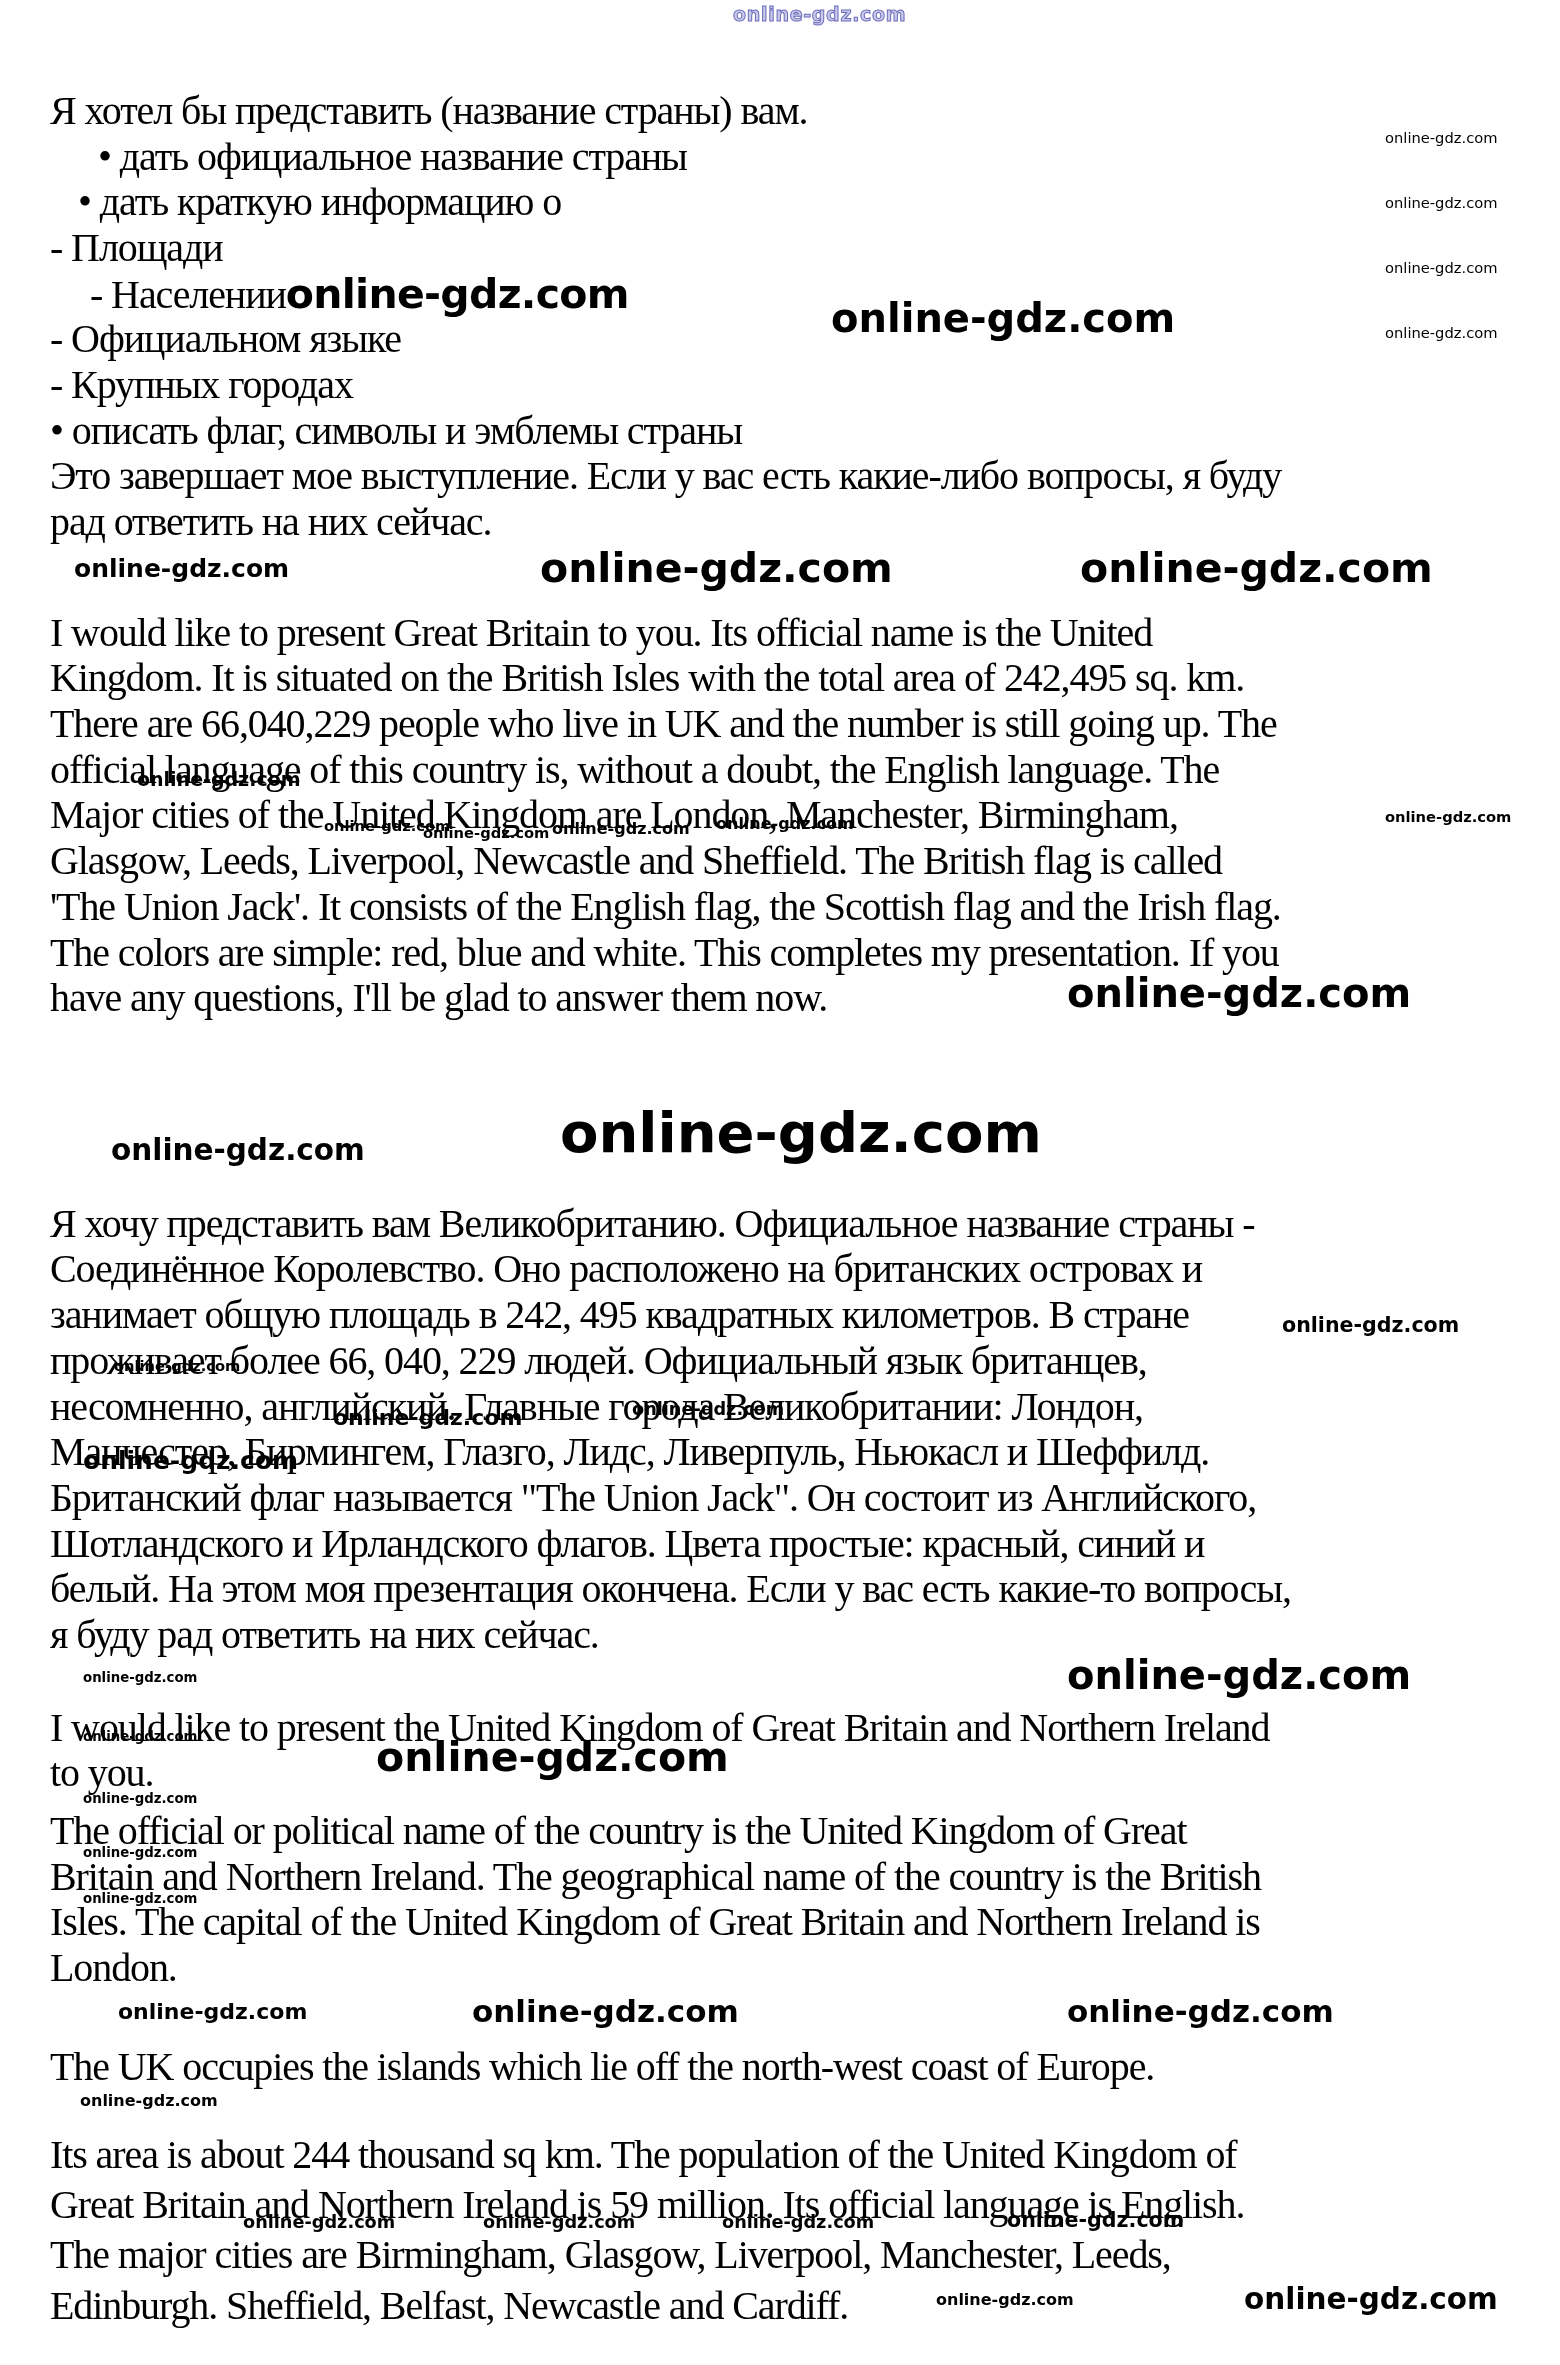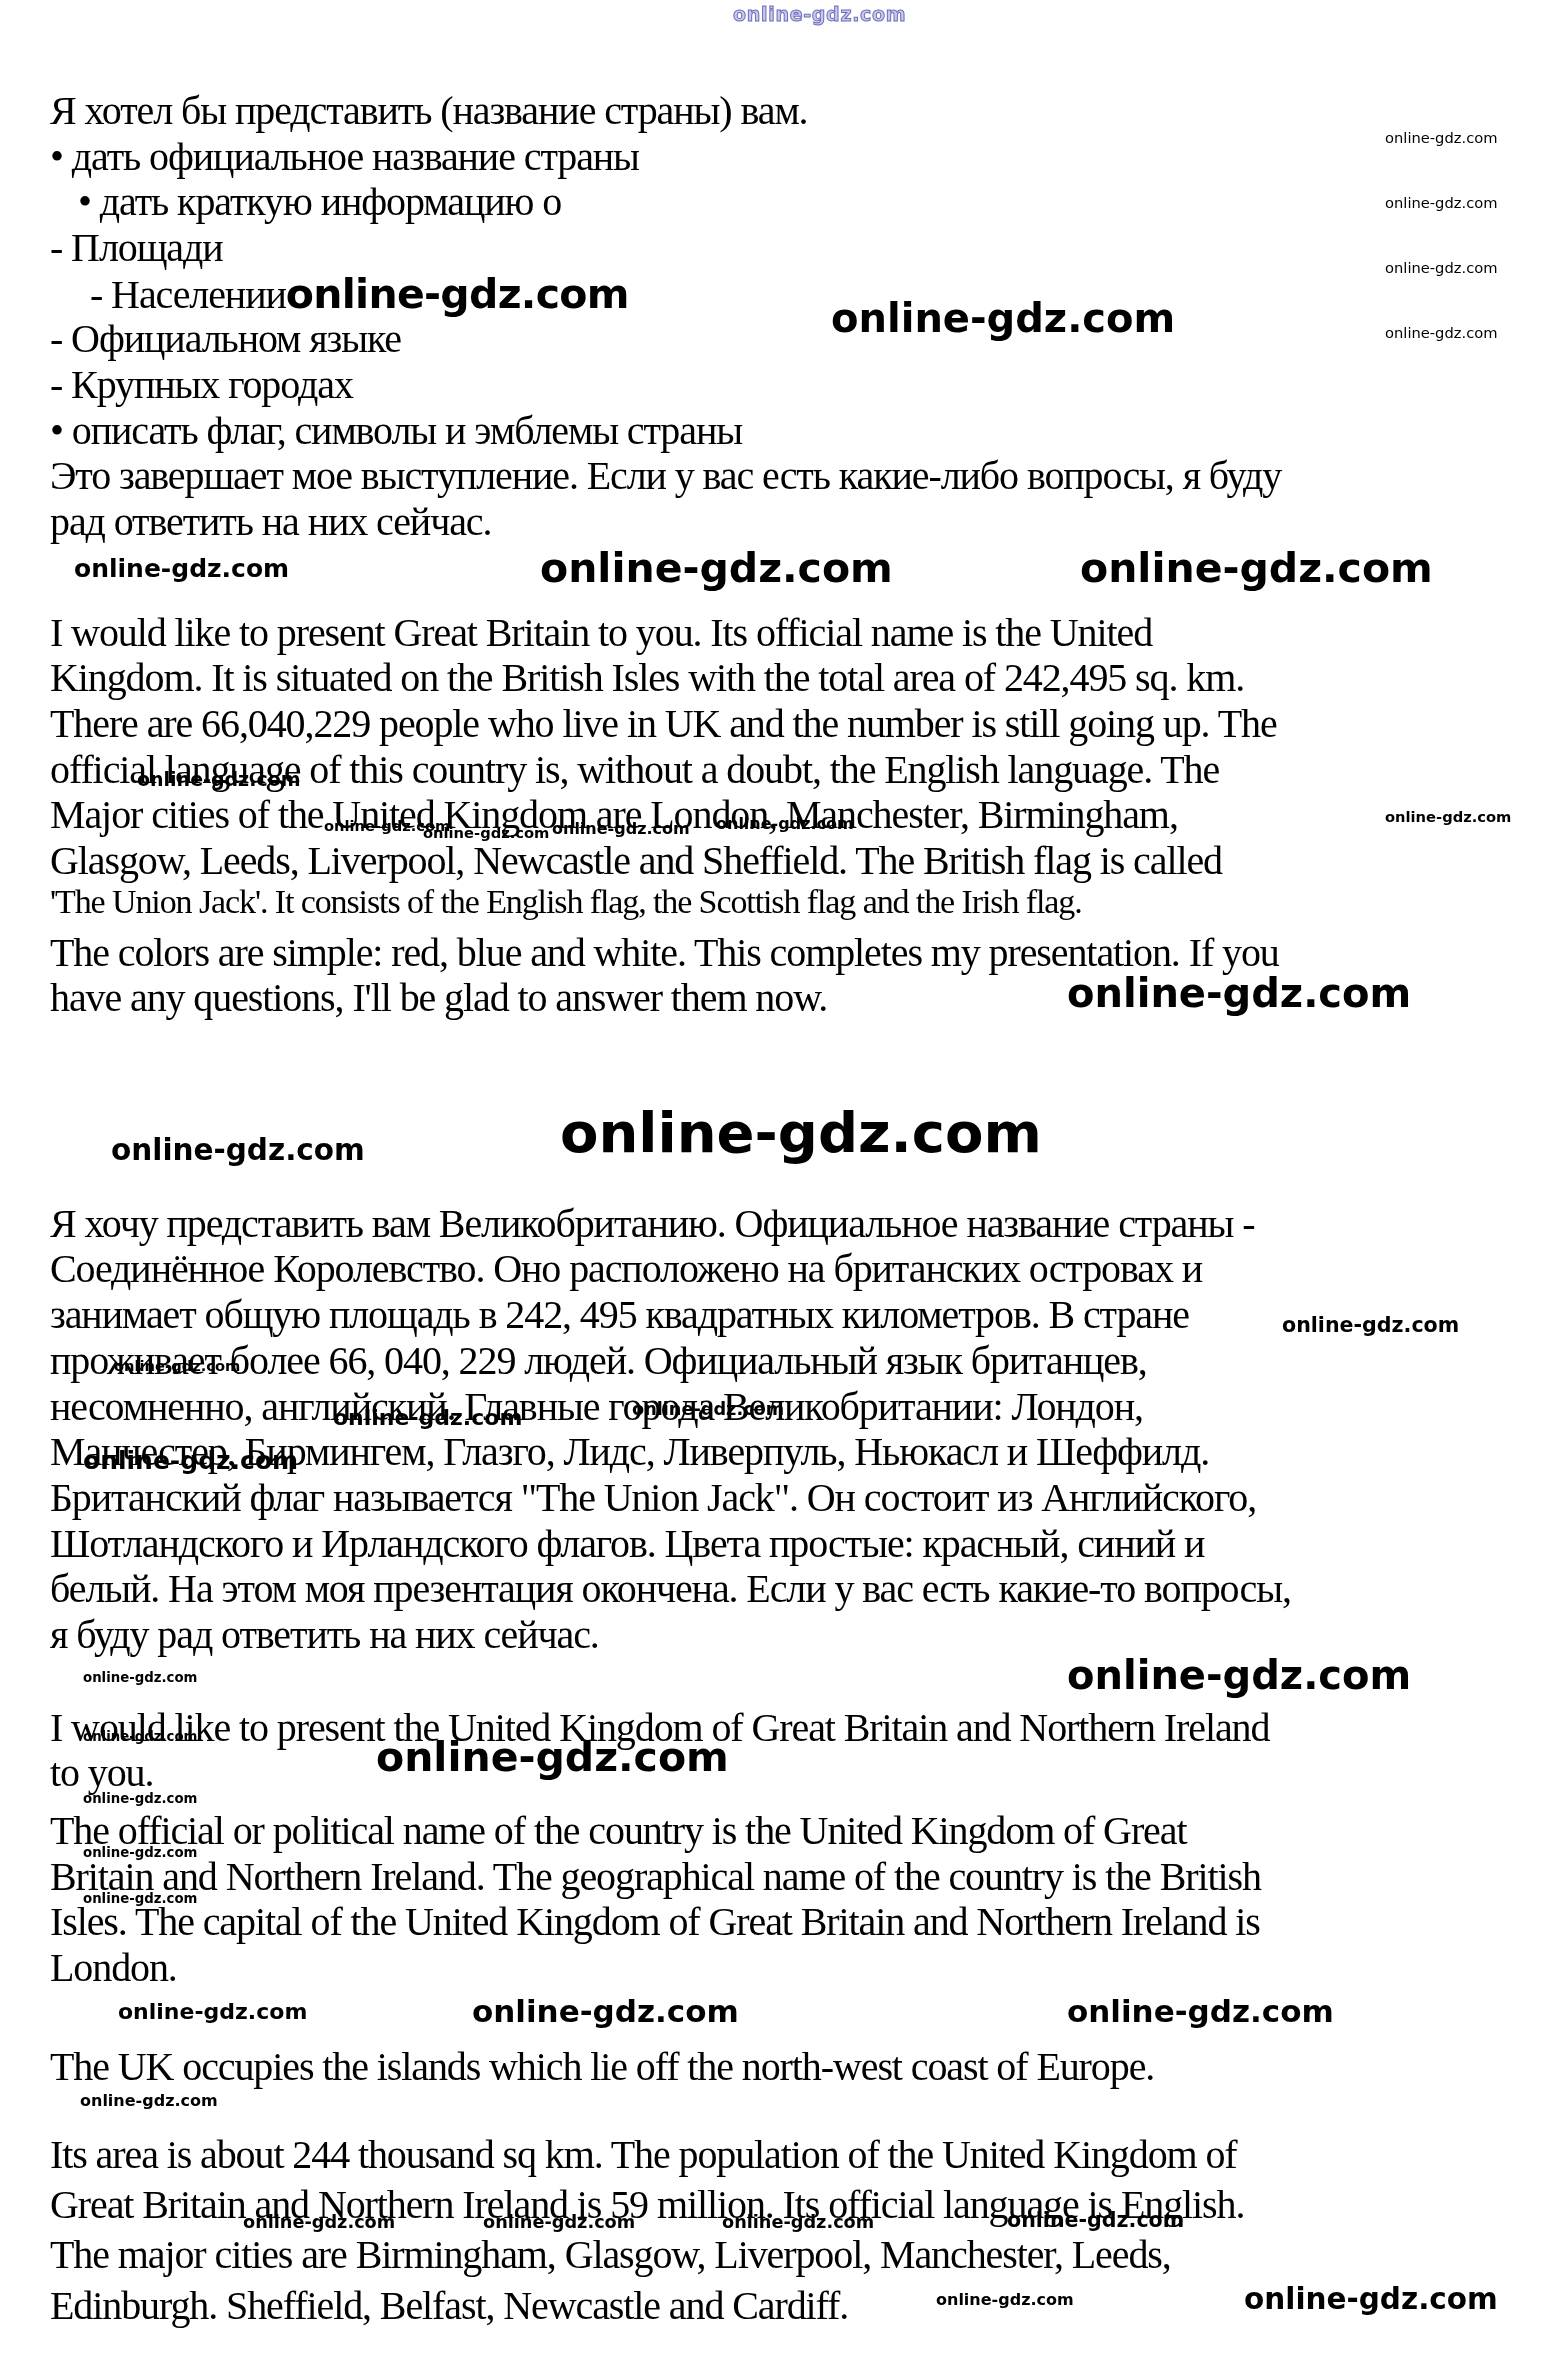--- a/index.html
+++ b/index.html
@@ -38,38 +38,38 @@
     letter-spacing: -0.7px;
   }
 </style>
 </head>
 <body>
 
 <div class="page">
   <div id="paragraphs-root">
       <div class="paragraph">
         <div class="text-line" style="top: 87px; font-size: 40px;">Я хотел бы представить (название страны) вам.</div>
-        <div class="text-line" style="top: 133px; font-size: 40px;">• дать официальное название страны</div>
+        <div class="text-line" style="top: 133px; font-size: 40px; margin-left: 48px;">• дать официальное название страны</div>
         <div class="text-line" style="top: 178px; font-size: 40px; margin-left: 28px;">• дать краткую информацию о</div>
         <div class="text-line" style="top: 224px; font-size: 40px;">- Площади</div>
         <div class="text-line" style="top: 270px; font-size: 40px; margin-left: 40px;">- Населении<span class="wm-inline" style="font-size: 41px;">online-gdz.com</span></div>
         <div class="text-line" style="top: 315px; font-size: 40px;">- Официальном языке</div>
         <div class="text-line" style="top: 361px; font-size: 40px;">- Крупных городах</div>
         <div class="text-line" style="top: 407px; font-size: 40px;">• описать флаг, символы и эмблемы страны</div>
         <div class="text-line" style="top: 452px; font-size: 40px;">Это завершает мое выступление. Если у вас есть какие-либо вопросы, я буду</div>
         <div class="text-line" style="top: 498px; font-size: 40px;">рад ответить на них сейчас.</div>
       </div>
       <div class="paragraph">
         <div class="text-line" style="top: 609px; font-size: 40px; text-align: right;">I would like to present Great Britain to you. Its official name is the United</div>
         <div class="text-line" style="top: 654px; font-size: 40px;">Kingdom. It is situated on the British Isles with the total area of 242,495 sq. km.</div>
         <div class="text-line" style="top: 700px; font-size: 40px;">There are 66,040,229 people who live in UK and the number is still going up. The</div>
         <div class="text-line" style="top: 746px; font-size: 40px;">official language of this country is, without a doubt, the English language. The</div>
         <div class="text-line" style="top: 791px; font-size: 40px;">Major cities of the United Kingdom are London, Manchester, Birmingham,</div>
         <div class="text-line" style="top: 837px; font-size: 40px;">Glasgow, Leeds, Liverpool, Newcastle and Sheffield. The British flag is called</div>
-        <div class="text-line" style="top: 883px; font-size: 34px;">'The Union Jack'. It consists of the English flag, the Scottish flag and the Irish flag.</div>
+        <div class="text-line" style="top: 883px; font-size: 40px;">'The Union Jack'. It consists of the English flag, the Scottish flag and the Irish flag.</div>
         <div class="text-line" style="top: 929px; font-size: 40px;">The colors are simple: red, blue and white. This completes my presentation. If you</div>
         <div class="text-line" style="top: 974px; font-size: 40px;">have any questions, I'll be glad to answer them now.</div>
       </div>
       <div class="paragraph">
         <div class="text-line" style="top: 1200px; font-size: 40px;">Я хочу представить вам Великобританию. Официальное название страны -</div>
         <div class="text-line" style="top: 1245px; font-size: 40px;">Соединённое Королевство. Оно расположено на британских островах и</div>
         <div class="text-line" style="top: 1291px; font-size: 40px;">занимает общую площадь в 242, 495 квадратных километров. В стране</div>
         <div class="text-line" style="top: 1337px; font-size: 40px;">проживает более 66, 040, 229 людей. Официальный язык британцев,</div>
         <div class="text-line" style="top: 1383px; font-size: 40px;">несомненно, английский. Главные города Великобритании: Лондон,</div>
         <div class="text-line" style="top: 1428px; font-size: 40px;">Манчестер, Бирмингем, Глазго, Лидс, Ливерпуль, Ньюкасл и Шеффилд.</div>

